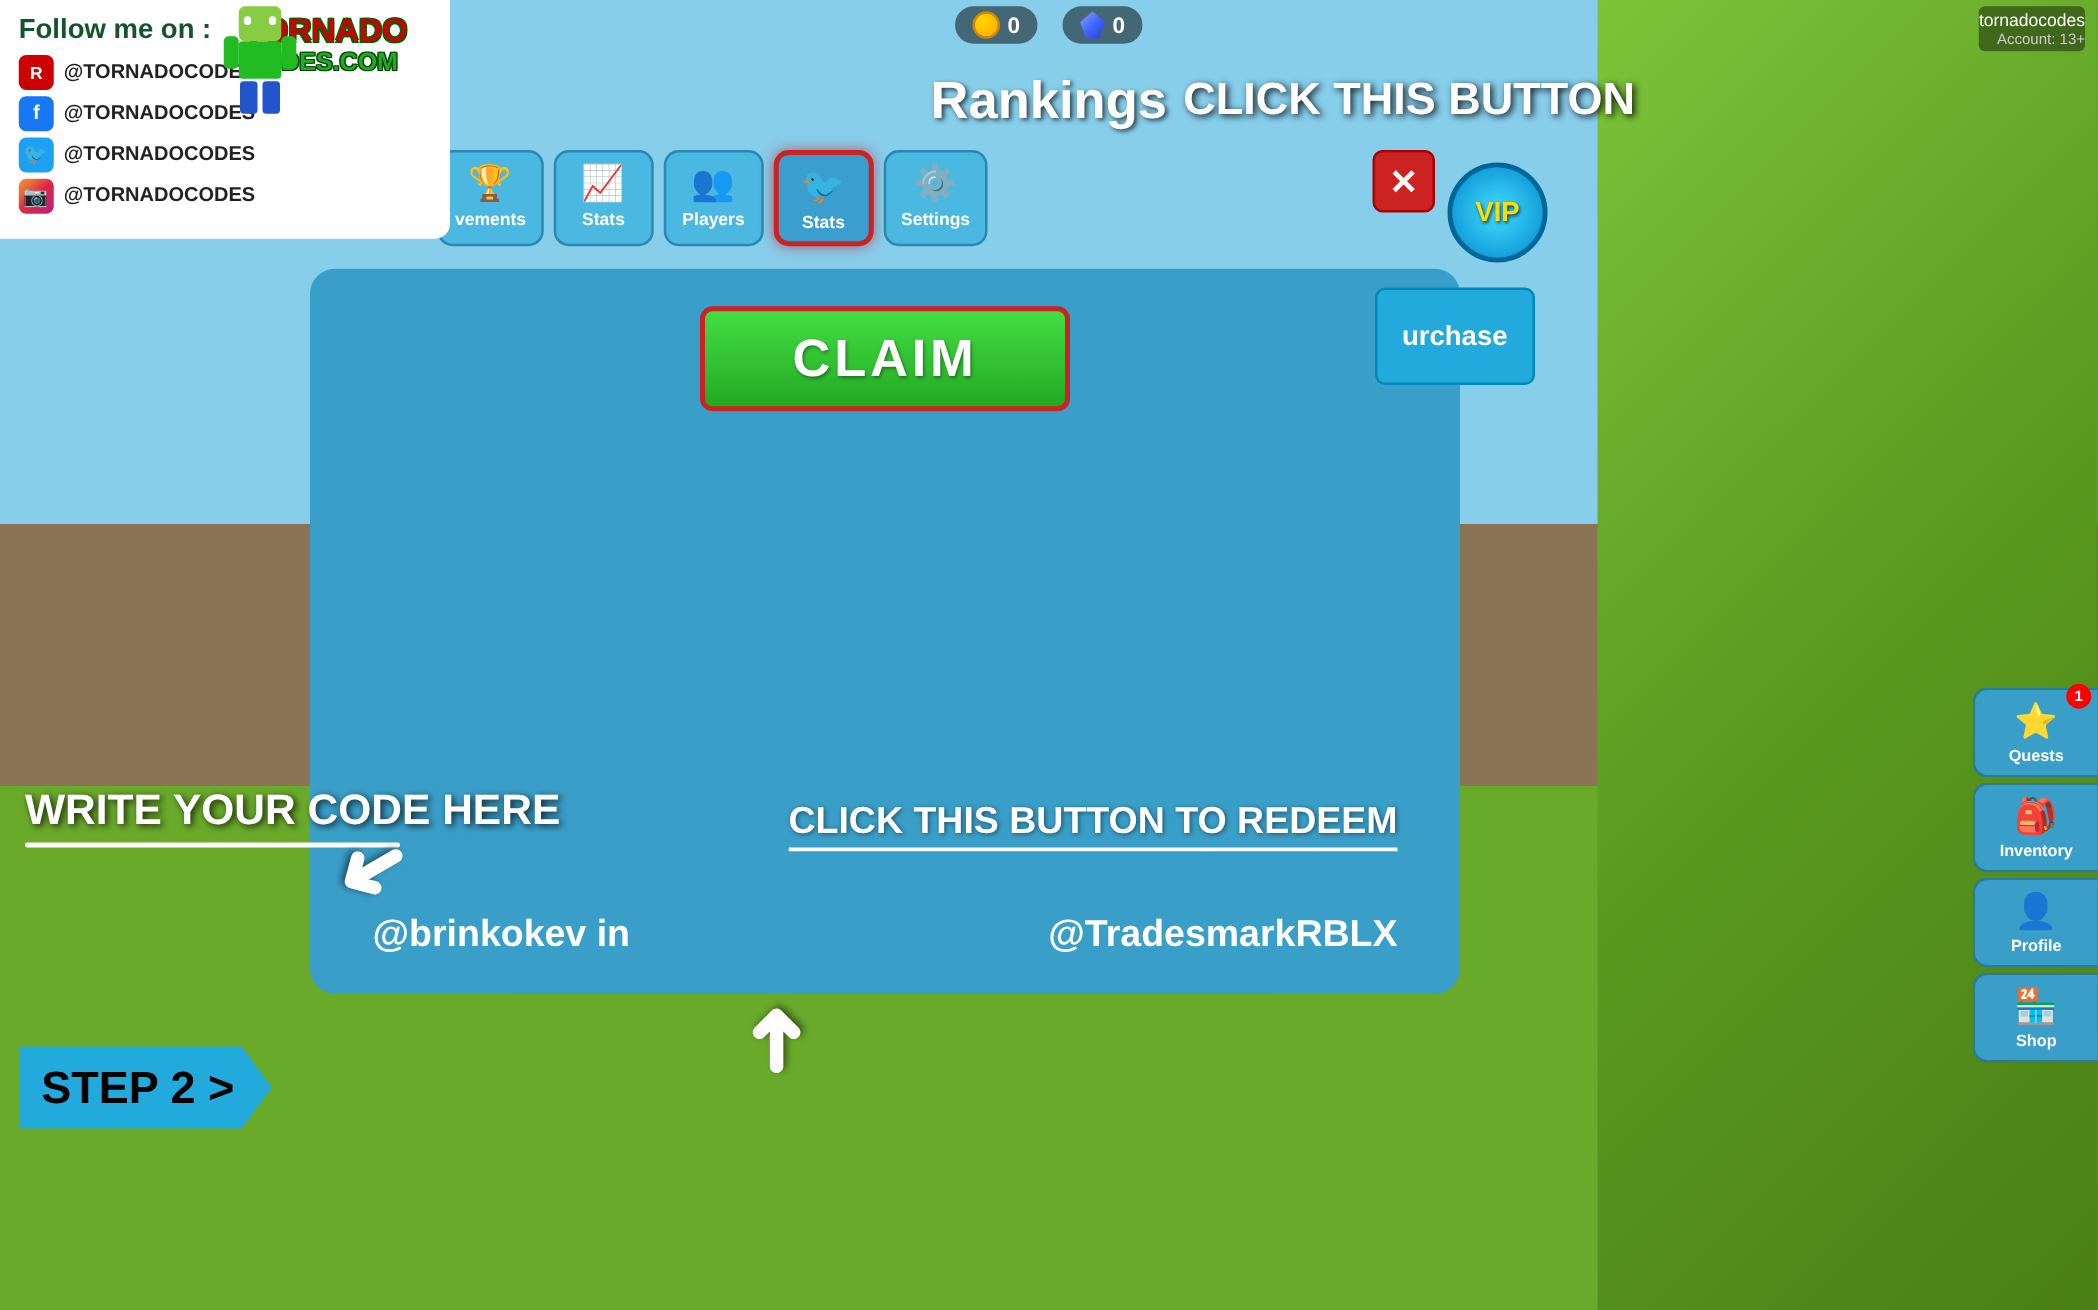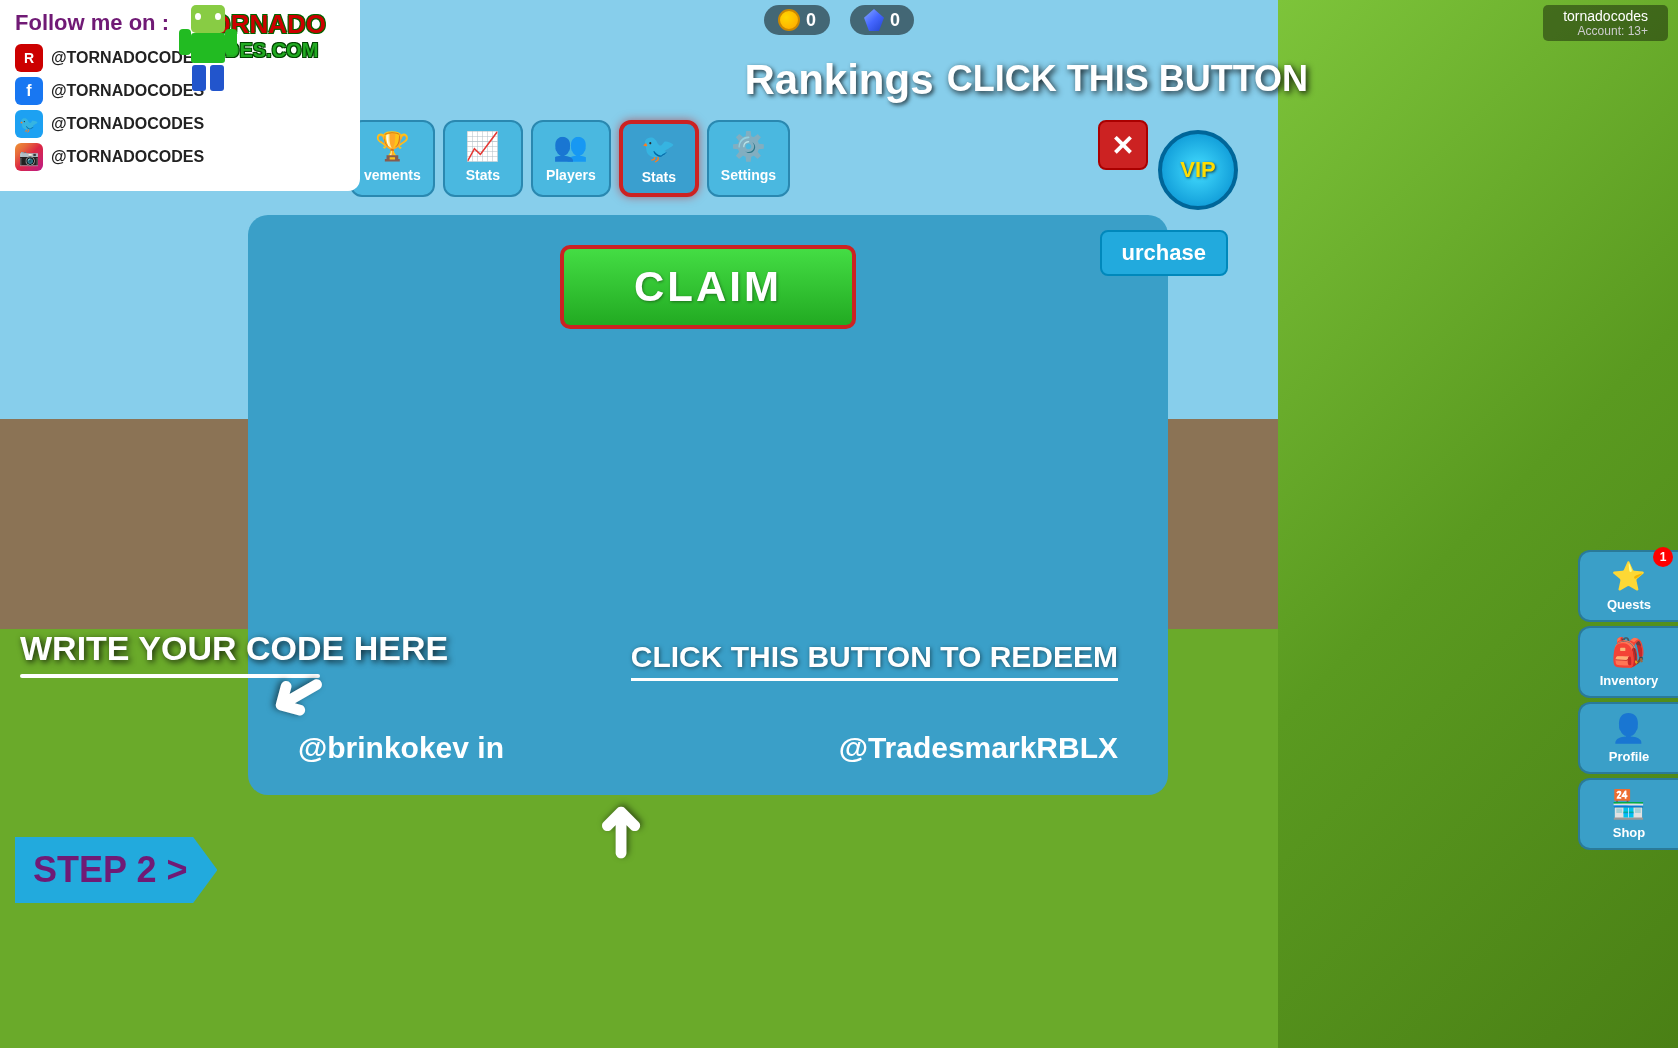--- a/index.html
+++ b/index.html
@@ -68,21 +68,21 @@
     
     .user-info {
       position: absolute;
       top: 5px;
       right: 10px;
       color: white;
       font-size: 14px;
       text-align: right;
       z-index: 10;
       background: rgba(0,0,0,0.4);
-      padding: 3px 20px;
+      padding: 3px 0;
       border-radius: 5px;
     }
 
     
     .rankings-title {
       position: absolute;
       top: 40px;
       left: 50%;
       transform: translateX(-50%);
       color: white;
@@ -193,21 +193,21 @@
 
     
     .purchase-btn {
       position: absolute;
       top: 230px;
       right: 450px;
       background: #22aadd;
       color: white;
       font-size: 22px;
       font-weight: bold;
-      padding: 8px 20px;
+      padding: 24px 20px;
       border-radius: 8px;
       cursor: pointer;
       z-index: 20;
       border: 2px solid #0088bb;
     }
 
     
     .main-panel {
       position: absolute;
       top: 215px;
@@ -305,21 +305,21 @@
       left: 0;
       width: 360px;
       background: white;
       border-radius: 0 0 12px 0;
       padding: 10px 15px 15px 15px;
       z-index: 30;
     }
     .follow-text {
       font-size: 22px;
       font-weight: bold;
-      color: #701a75;
+      color: #14532d;
       margin-bottom: 8px;
     }
     .social-row {
       display: flex;
       align-items: center;
       gap: 8px;
       margin-bottom: 5px;
     }
     .social-icon {
       width: 28px; height: 28px;
@@ -469,21 +469,21 @@
 
 <div style="position:absolute;bottom:370px;left:20px;z-index:20;">
   <div style="color:white;font-size:34px;font-weight:900;text-shadow:2px 2px 6px rgba(0,0,0,0.8);">WRITE YOUR CODE HERE</div>
   <div style="height:4px;background:white;border-radius:2px;margin-top:6px;width:70%;"></div>
 </div>
 
 <div style="position:absolute;bottom:310px;left:270px;z-index:20;font-size:70px;color:white;font-weight:900;transform:rotate(150deg);text-shadow:2px 2px 6px rgba(0,0,0,0.5);">➜</div>
 
 <div style="position:absolute;bottom:175px;left:590px;z-index:20;font-size:70px;color:white;font-weight:900;transform:rotate(270deg);text-shadow:2px 2px 6px rgba(0,0,0,0.5);">➜</div>
 
-<div style="position:absolute;bottom:145px;left:15px;background:#22aadd;color:#701a75;font-size:36px;font-weight:900;padding:12px 30px 12px 18px;clip-path:polygon(0 0,88% 0,100% 50%,88% 100%,0 100%);z-index:20;">STEP 2 &gt;</div>
+<div style="position:absolute;bottom:145px;left:15px;background:#22aadd;color:#000000;font-size:36px;font-weight:900;padding:12px 30px 12px 18px;clip-path:polygon(0 0,88% 0,100% 50%,88% 100%,0 100%);z-index:20;">STEP 2 &gt;</div>
 
 <div class="social-panel">
   <div class="follow-text">Follow me on :</div>
 
   <div class="social-row">
     <div class="social-icon roblox-icon">R</div>
     <div class="social-handle">@TORNADOCODES</div>
   </div>
   <div class="social-row">
     <div class="social-icon fb-icon">f</div>

